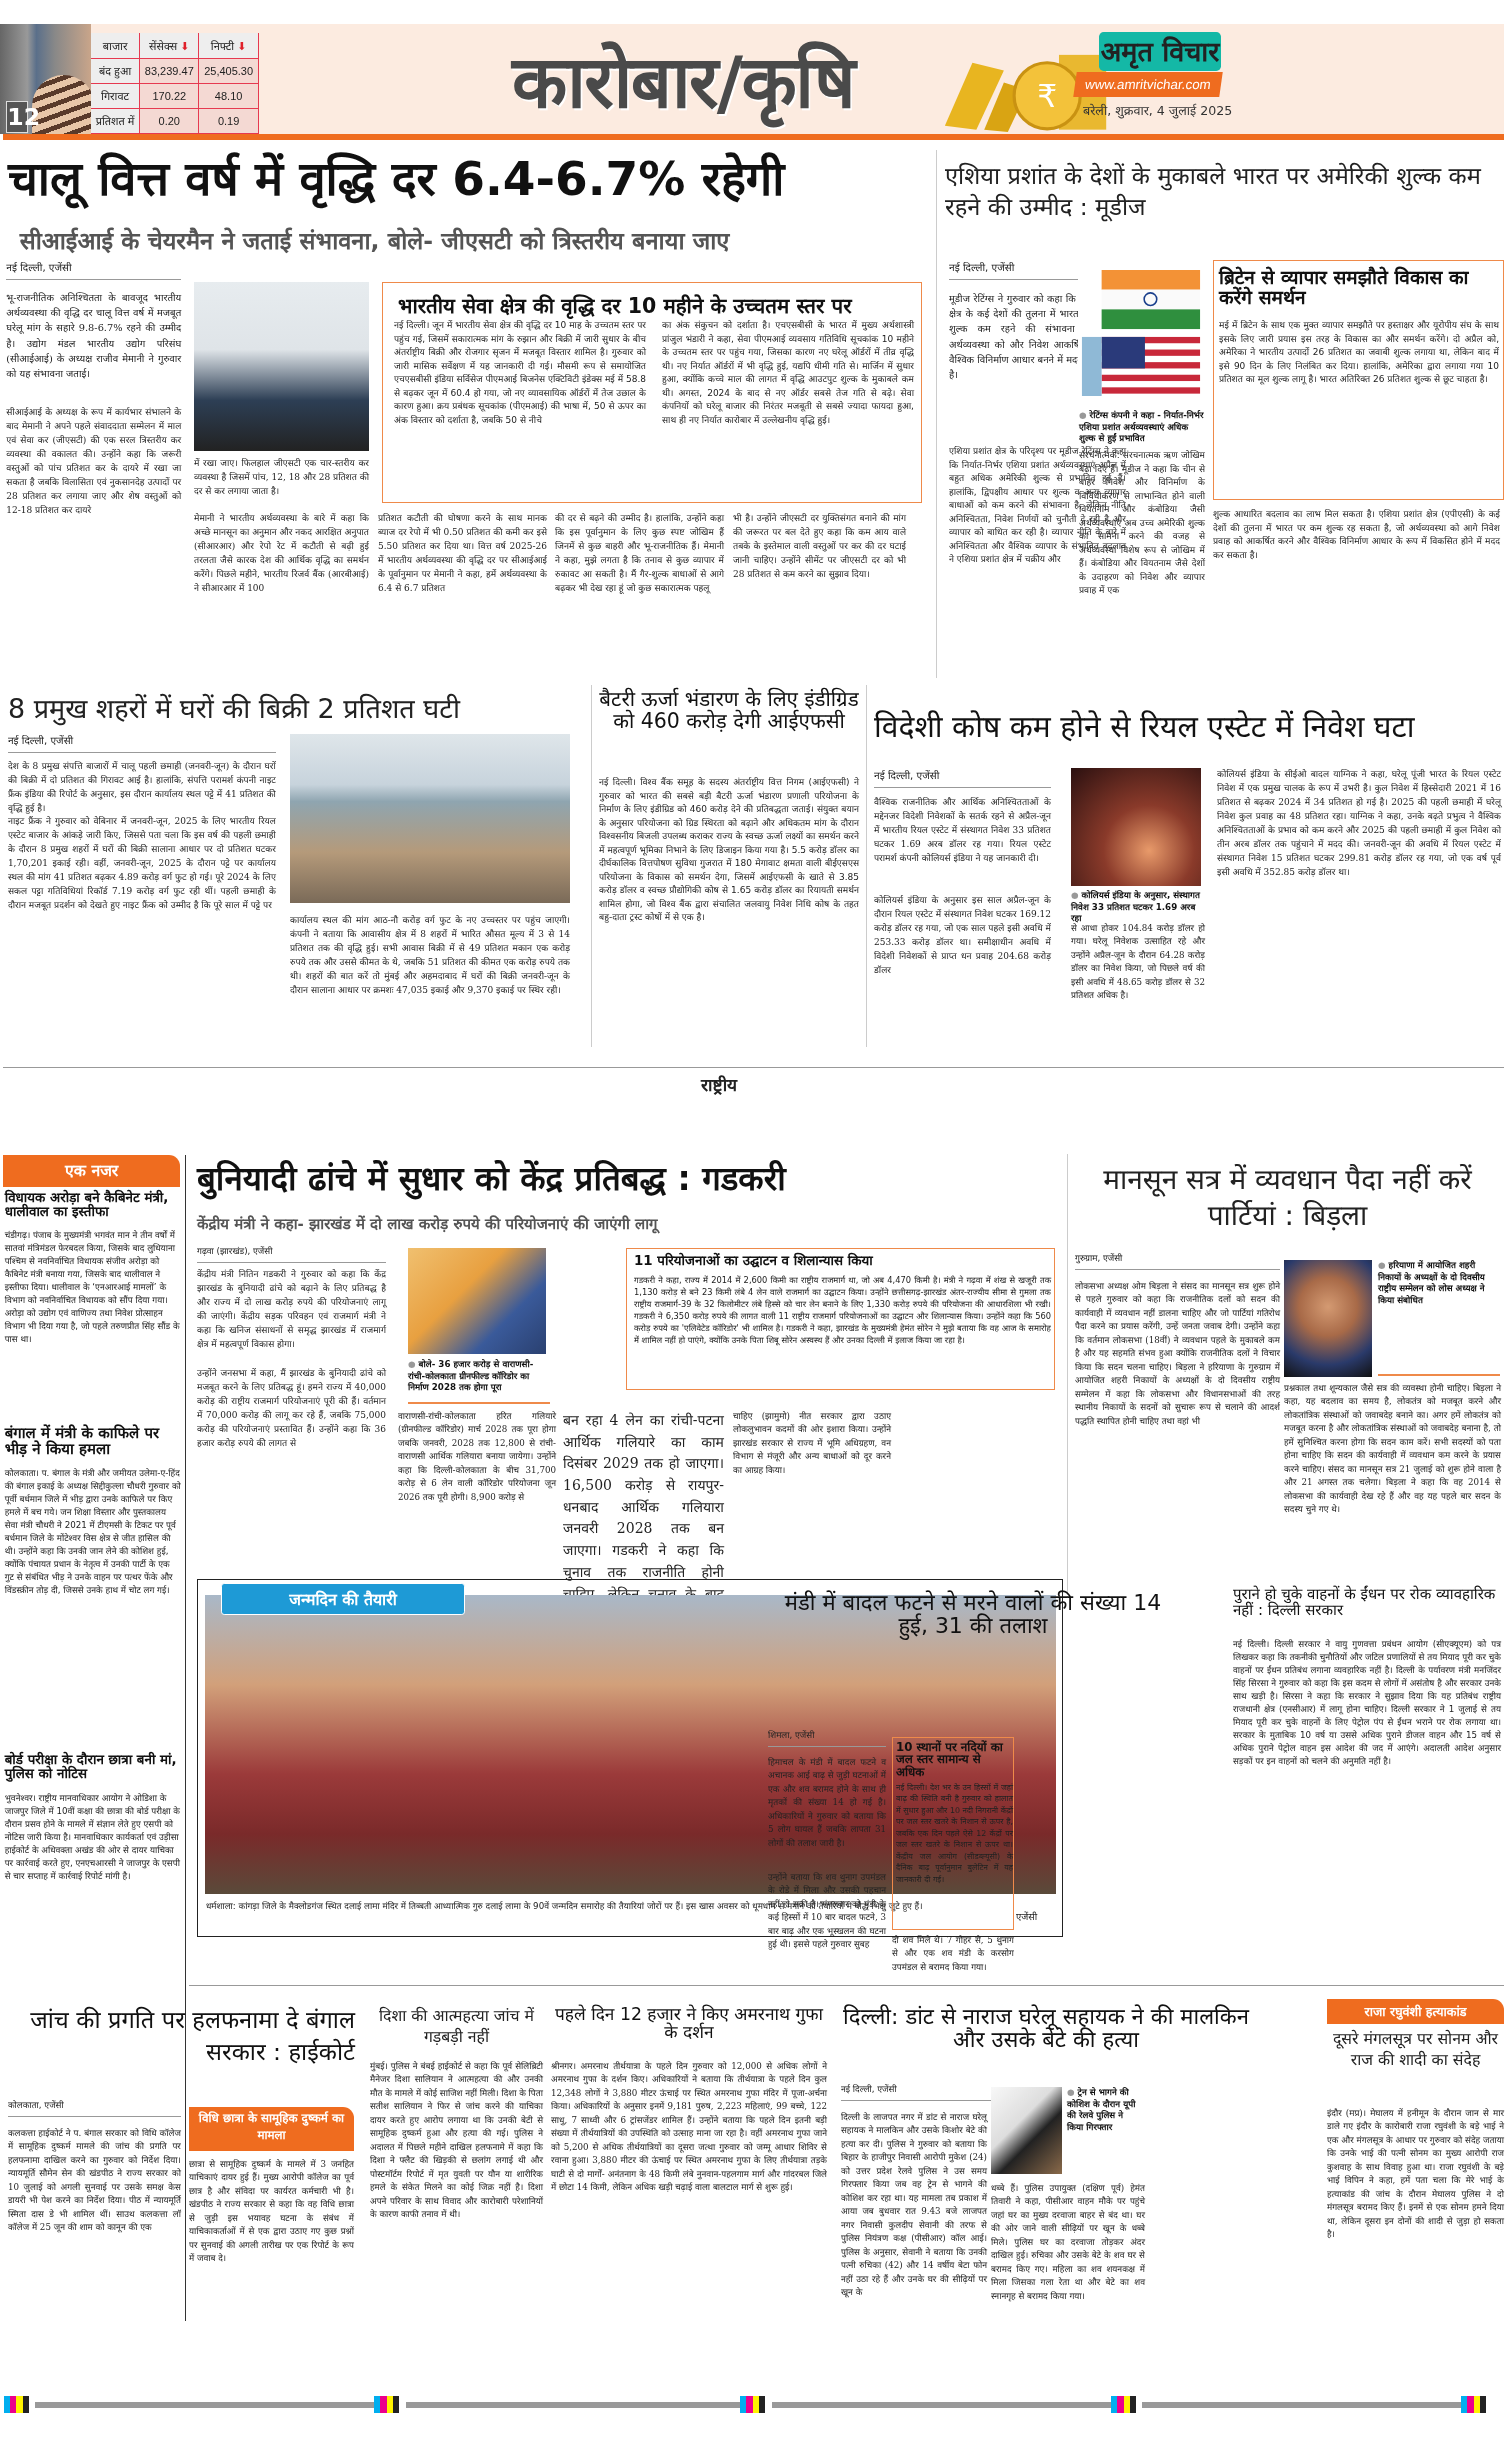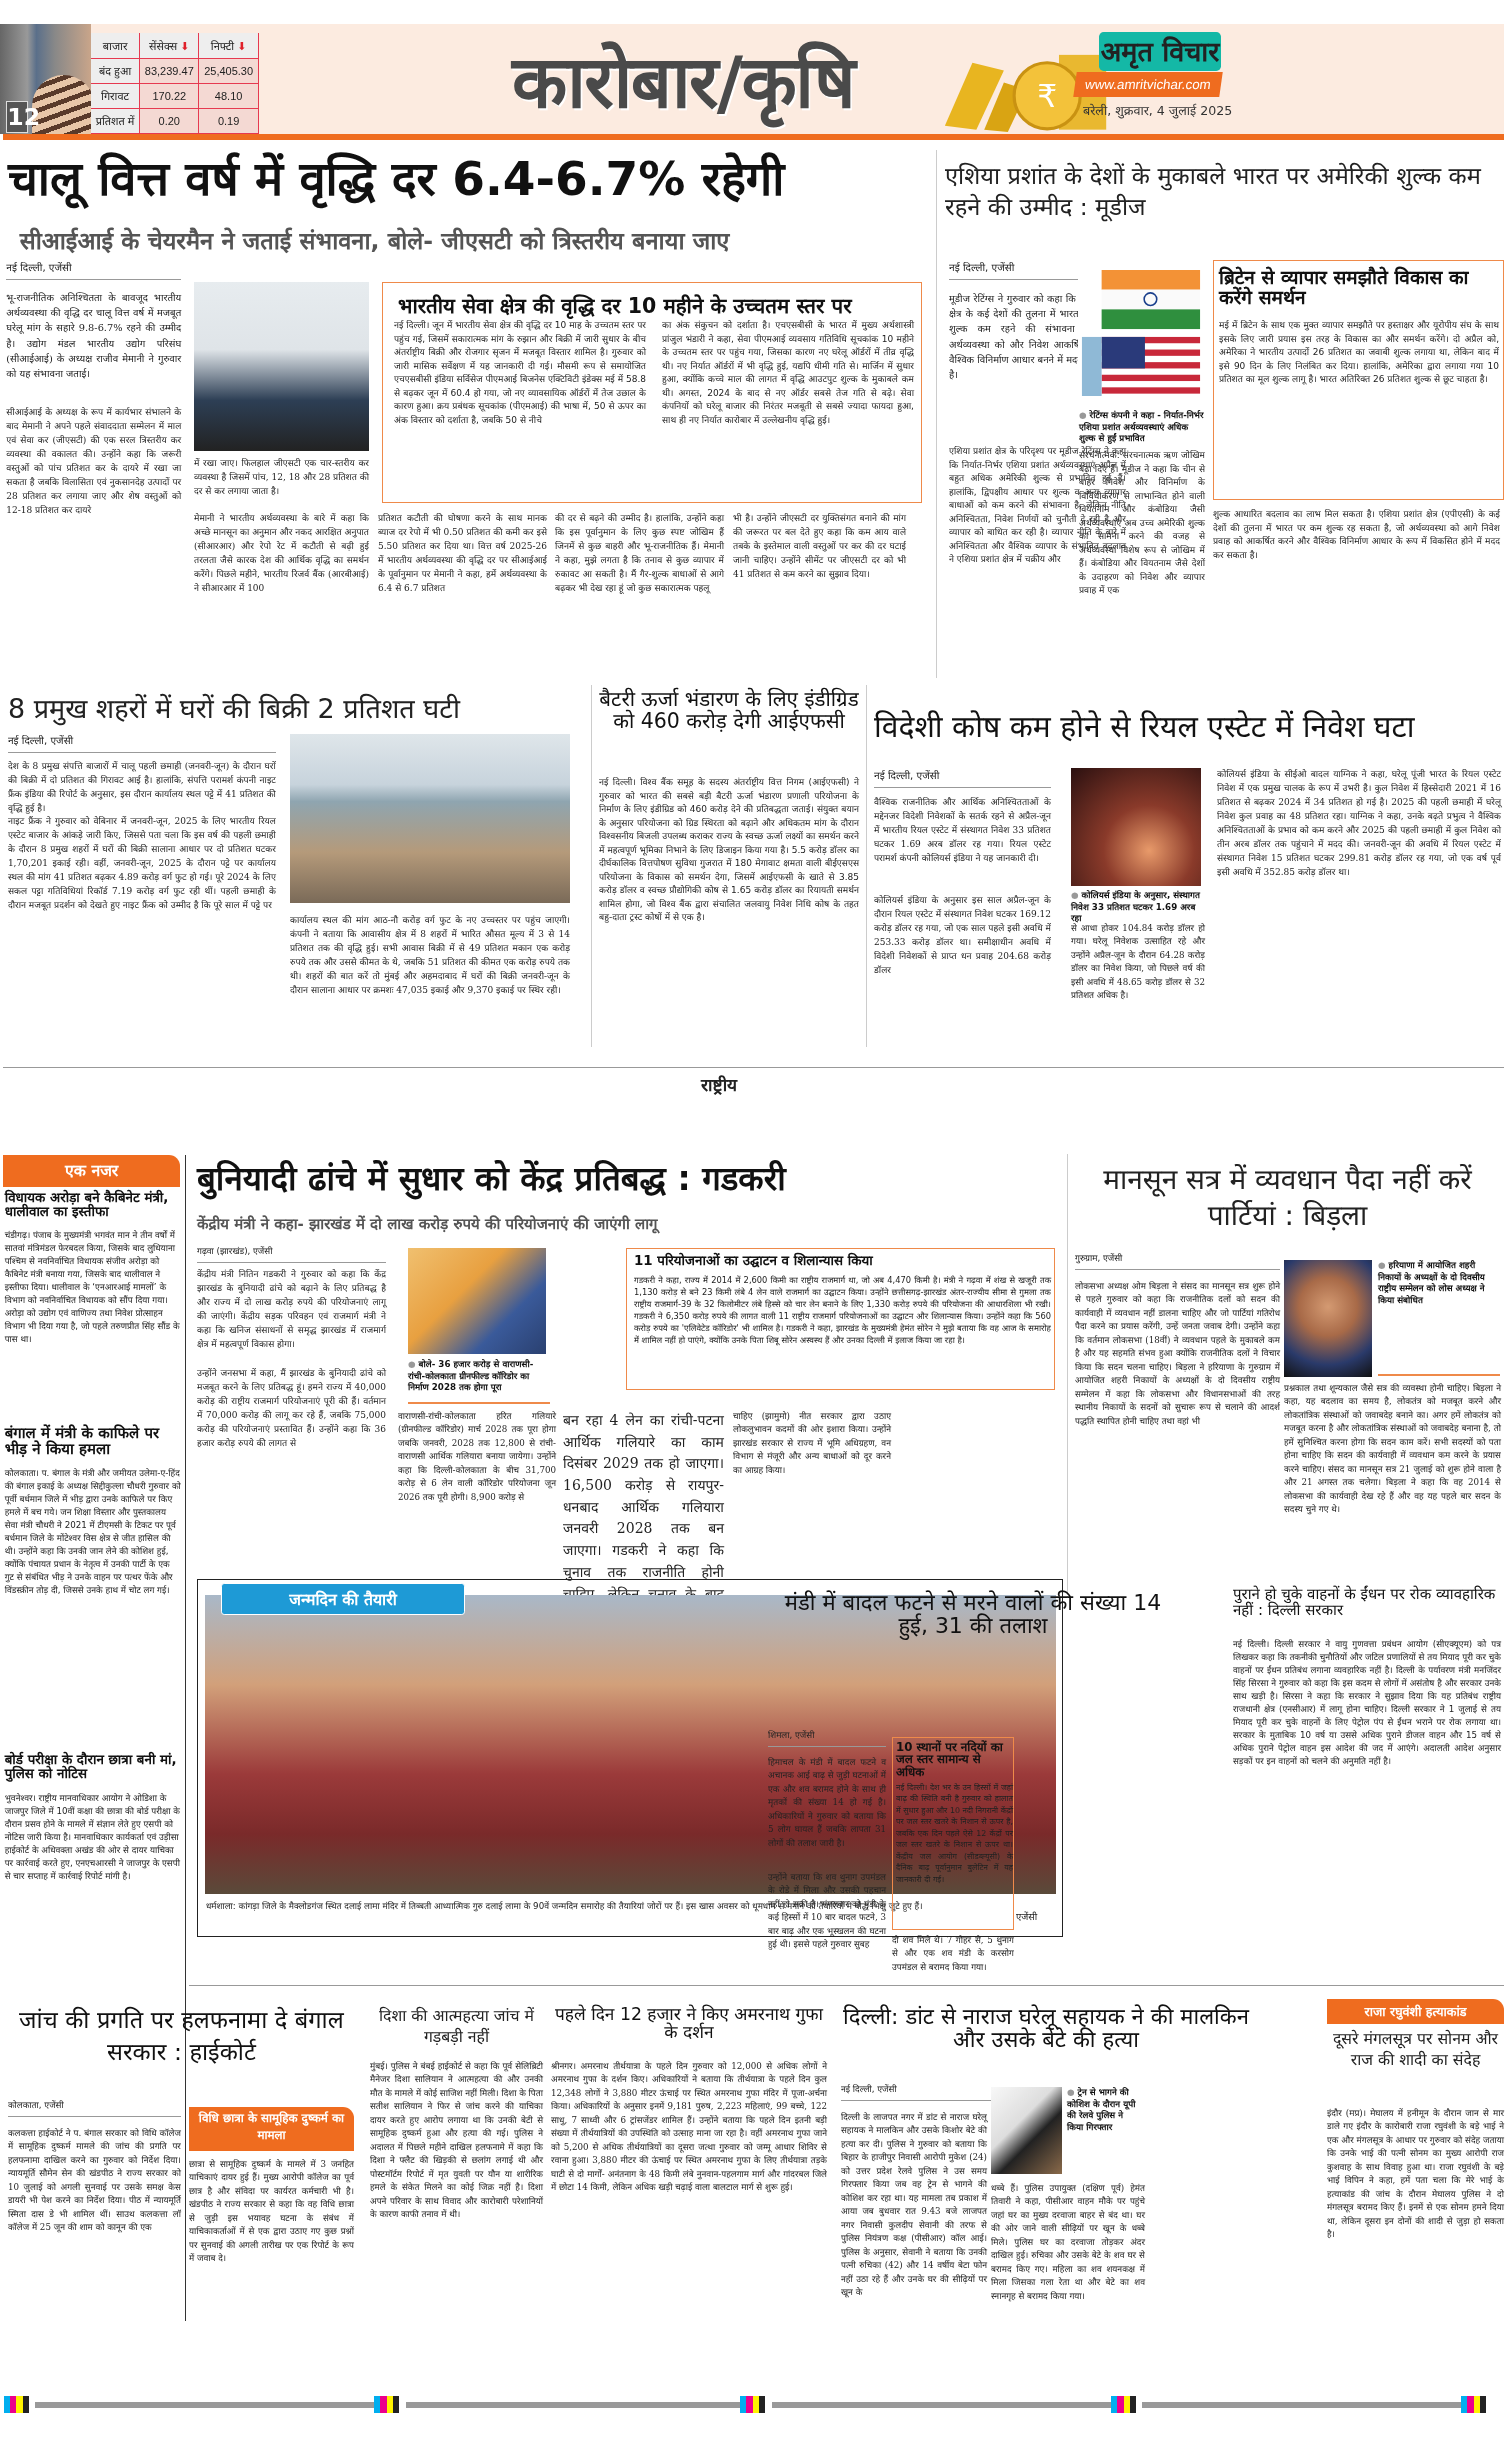--- a/index.html
+++ b/index.html
@@ -81,21 +81,21 @@
 <div class="abs h1" style="left:7.9px;top:154px;width:914px;font-size:47px;">चालू वित्त वर्ष में वृद्धि दर 6.4-6.7% रहेगी</div>
 <div class="abs h2" style="left:19.7px;top:224px;width:914px;font-size:23.6px;">सीआईआई के चेयरमैन ने जताई संभावना, बोले- जीएसटी को त्रिस्तरीय बनाया जाए</div>
 <div class="abs dateline" style="left:6.3px;top:260px;width:175px;">नई दिल्ली, एजेंसी</div>
 <div class="abs body" style="left:6.3px;top:290px;width:175px;">भू-राजनीतिक अनिश्चितता के बावजूद भारतीय अर्थव्यवस्था की वृद्धि दर चालू वित्त वर्ष में मजबूत घरेलू मांग के सहारे 9.8-6.7% रहने की उम्मीद है। उद्योग मंडल भारतीय उद्योग परिसंघ (सीआईआई) के अध्यक्ष राजीव मेमानी ने गुरुवार को यह संभावना जताई।</div>
 <div class="abs body" style="left:6.3px;top:406px;width:175px;font-size:9px">सीआईआई के अध्यक्ष के रूप में कार्यभार संभालने के बाद मेमानी ने अपने पहले संवाददाता सम्मेलन में माल एवं सेवा कर (जीएसटी) की एक सरल त्रिस्तरीय कर व्यवस्था की वकालत की। उन्होंने कहा कि जरूरी वस्तुओं को पांच प्रतिशत कर के दायरे में रखा जा सकता है जबकि विलासिता एवं नुकसानदेह उत्पादों पर 28 प्रतिशत कर लगाया जाए और शेष वस्तुओं को 12-18 प्रतिशत कर दायरे</div>
 <div class="abs photo" style="left:194px;top:282px;width:175px;height:169px;background:linear-gradient(180deg,#e7ecef 0,#dfe4e8 40%,#2d3f55 70%,#222 100%)"></div>
 <div class="abs body" style="left:194px;top:457px;width:175px;font-size:9px">में रखा जाए। फिलहाल जीएसटी एक चार-स्तरीय कर व्यवस्था है जिसमें पांच, 12, 18 और 28 प्रतिशत की दर से कर लगाया जाता है।</div>
 <div class="abs body" style="left:194px;top:512px;width:175px;font-size:9px">मेमानी ने भारतीय अर्थव्यवस्था के बारे में कहा कि अच्छे मानसून का अनुमान और नकद आरक्षित अनुपात (सीआरआर) और रेपो रेट में कटौती से बढ़ी हुई तरलता जैसे कारक देश की आर्थिक वृद्धि का समर्थन करेंगे। पिछले महीने, भारतीय रिजर्व बैंक (आरबीआई) ने सीआरआर में 100</div>
 <div class="abs body" style="left:378px;top:512px;width:169px;font-size:9px">प्रतिशत कटौती की घोषणा करने के साथ मानक ब्याज दर रेपो में भी 0.50 प्रतिशत की कमी कर इसे 5.50 प्रतिशत कर दिया था। वित्त वर्ष 2025-26 में भारतीय अर्थव्यवस्था की वृद्धि दर पर सीआईआई के पूर्वानुमान पर मेमानी ने कहा, हमें अर्थव्यवस्था के 6.4 से 6.7 प्रतिशत</div>
 <div class="abs body" style="left:555px;top:512px;width:169px;font-size:9px">की दर से बढ़ने की उम्मीद है। हालांकि, उन्होंने कहा कि इस पूर्वानुमान के लिए कुछ स्पष्ट जोखिम हैं जिनमें से कुछ बाहरी और भू-राजनीतिक हैं। मेमानी ने कहा, मुझे लगता है कि तनाव से कुछ व्यापार में रुकावट आ सकती है। मैं गैर-शुल्क बाधाओं से आगे बढ़कर भी देख रहा हूं जो कुछ सकारात्मक पहलू</div>
-<div class="abs body" style="left:733px;top:512px;width:173px;font-size:9px">भी है। उन्होंने जीएसटी दर युक्तिसंगत बनाने की मांग की जरूरत पर बल देते हुए कहा कि कम आय वाले तबके के इस्तेमाल वाली वस्तुओं पर कर की दर घटाई जानी चाहिए। उन्होंने सीमेंट पर जीएसटी दर को भी 41 प्रतिशत से कम करने का सुझाव दिया।</div>
+<div class="abs body" style="left:733px;top:512px;width:173px;font-size:9px">भी है। उन्होंने जीएसटी दर युक्तिसंगत बनाने की मांग की जरूरत पर बल देते हुए कहा कि कम आय वाले तबके के इस्तेमाल वाली वस्तुओं पर कर की दर घटाई जानी चाहिए। उन्होंने सीमेंट पर जीएसटी दर को भी 28 प्रतिशत से कम करने का सुझाव दिया।</div>
 
 <div class="abs box" style="left:382px;top:282px;width:540px;height:221px;"></div>
 <div class="abs h1" style="left:398px;top:290px;width:520px;font-size:20.5px;margin-top:6px;">भारतीय सेवा क्षेत्र की वृद्धि दर 10 महीने के उच्चतम स्तर पर</div>
 <div class="abs body s" style="left:394px;top:319px;width:252px;">नई दिल्ली। जून में भारतीय सेवा क्षेत्र की वृद्धि दर 10 माह के उच्चतम स्तर पर पहुंच गई, जिसमें सकारात्मक मांग के रुझान और बिक्री में जारी सुधार के बीच अंतर्राष्ट्रीय बिक्री और रोजगार सृजन में मजबूत विस्तार शामिल है। गुरुवार को जारी मासिक सर्वेक्षण में यह जानकारी दी गई। मौसमी रूप से समायोजित एचएसबीसी इंडिया सर्विसेज पीएमआई बिजनेस एक्टिविटी इंडेक्स मई में 58.8 से बढ़कर जून में 60.4 हो गया, जो नए व्यावसायिक ऑर्डरों में तेज उछाल के कारण हुआ। क्रय प्रबंधक सूचकांक (पीएमआई) की भाषा में, 50 से ऊपर का अंक विस्तार को दर्शाता है, जबकि 50 से नीचे</div>
 <div class="abs body s" style="left:662px;top:319px;width:252px;">का अंक संकुचन को दर्शाता है। एचएसबीसी के भारत में मुख्य अर्थशास्त्री प्रांजुल भंडारी ने कहा, सेवा पीएमआई व्यवसाय गतिविधि सूचकांक 10 महीने के उच्चतम स्तर पर पहुंच गया, जिसका कारण नए घरेलू ऑर्डरों में तीव्र वृद्धि थी। नए निर्यात ऑर्डरों में भी वृद्धि हुई, यद्यपि धीमी गति से। मार्जिन में सुधार हुआ, क्योंकि कच्चे माल की लागत में वृद्धि आउटपुट शुल्क के मुकाबले कम थी। अगस्त, 2024 के बाद से नए ऑर्डर सबसे तेज गति से बढ़े। सेवा कंपनियों को घरेलू बाजार की निरंतर मजबूती से सबसे ज्यादा फायदा हुआ, साथ ही नए निर्यात कारोबार में उल्लेखनीय वृद्धि हुई।</div>
 
 <div class="abs" style="left:936px;top:150px;width:0.8px;height:528px;background:#ccc"></div>
 <div class="abs" style="left:945px;top:161px;width:555px;font-size:23.6px;line-height:1.3;color:#222">एशिया प्रशांत के देशों के मुकाबले भारत पर अमेरिकी शुल्क कम रहने की उम्मीद : मूडीज</div>
 <div class="abs dateline" style="left:949px;top:260px;width:177px">नई दिल्ली, एजेंसी</div>
 <div class="abs body" style="left:949px;top:291px;width:177px">मूडीज रेटिंग्स ने गुरुवार को कहा कि एशिया प्रशांत क्षेत्र के कई देशों की तुलना में भारत पर अमेरिकी शुल्क कम रहने की संभावना है, जिससे अर्थव्यवस्था को और निवेश आकर्षित करने और वैश्विक विनिर्माण आधार बनने में मदद मिल सकती है।</div>
@@ -194,21 +194,21 @@
 <div class="abs box" style="left:892px;top:1737px;width:122px;height:193px"></div>
 <div class="abs h1" style="left:896px;top:1741px;width:117px;font-size:11.8px">10 स्थानों पर नदियों का जल स्तर सामान्य से अधिक</div>
 <div class="abs body s" style="left:896px;top:1782px;width:117px;font-size:7.9px;line-height:1.45">नई दिल्ली। देश भर के उन हिस्सों में जहां बाढ़ की स्थिति बनी है गुरुवार को हालात में सुधार हुआ और 10 नदी निगरानी केंद्रों पर जल स्तर खतरे के निशान से ऊपर है, जबकि एक दिन पहले ऐसे 12 केंद्रों पर जल स्तर खतरे के निशान से ऊपर था। केंद्रीय जल आयोग (सीडब्ल्यूसी) के दैनिक बाढ़ पूर्वानुमान बुलेटिन में यह जानकारी दी गई।</div>
 <div class="abs body" style="left:892px;top:1934px;width:122px;font-size:8.7px">दो शव मिले थे। 7 गोहर से, 5 थुनाग से और एक शव मंडी के करसोग उपमंडल से बरामद किया गया।</div>
 
 <div class="abs h1" style="left:1233px;top:1587px;width:268px;font-size:15px;font-weight:normal">पुराने हो चुके वाहनों के ईंधन पर रोक व्यावहारिक नहीं : दिल्ली सरकार</div>
 <div class="abs body s" style="left:1233px;top:1638px;width:268px;font-size:8.7px">नई दिल्ली। दिल्ली सरकार ने वायु गुणवत्ता प्रबंधन आयोग (सीएक्यूएम) को पत्र लिखकर कहा कि तकनीकी चुनौतियों और जटिल प्रणालियों से तय मियाद पूरी कर चुके वाहनों पर ईंधन प्रतिबंध लगाना व्यवहारिक नहीं है। दिल्ली के पर्यावरण मंत्री मनजिंदर सिंह सिरसा ने गुरुवार को कहा कि इस कदम से लोगों में असंतोष है और सरकार उनके साथ खड़ी है। सिरसा ने कहा कि सरकार ने सुझाव दिया कि यह प्रतिबंध राष्ट्रीय राजधानी क्षेत्र (एनसीआर) में लागू होना चाहिए। दिल्ली सरकार ने 1 जुलाई से तय मियाद पूरी कर चुके वाहनों के लिए पेट्रोल पंप से ईंधन भराने पर रोक लगाया था। सरकार के मुताबिक 10 वर्ष या उससे अधिक पुराने डीजल वाहन और 15 वर्ष से अधिक पुराने पेट्रोल वाहन इस आदेश की जद में आएंगे। अदालती आदेश अनुसार सड़कों पर इन वाहनों को चलने की अनुमति नहीं है।</div>
 
 <div class="abs" style="left:189px;top:1985px;width:1315px;height:0.8px;background:#999"></div>
 
-<div class="abs" style="left:7.9px;top:2005px;width:347px;font-size:23.6px;text-align:center;line-height:1.35;color:#111">जांच की प्रगति पर हलफनामा दे बंगाल सरकार : हाईकोर्ट</div>
+<div class="abs" style="left:7.9px;top:2005px;width:347px;font-size:23.6px;text-align:right;line-height:1.35;color:#111">जांच की प्रगति पर हलफनामा दे बंगाल सरकार : हाईकोर्ट</div>
 <div class="abs dateline" style="left:7.9px;top:2099px;width:173px;font-size:8.7px">कोलकाता, एजेंसी</div>
 <div class="abs tag" style="left:189px;top:2107px;width:165px;height:44px;font-size:11.8px;line-height:1.4;padding-top:3.2px">विधि छात्रा के सामूहिक दुष्कर्म का मामला</div>
 <div class="abs body" style="left:7.9px;top:2127px;width:173px;font-size:8.7px">कलकत्ता हाईकोर्ट ने प. बंगाल सरकार को विधि कॉलेज में सामूहिक दुष्कर्म मामले की जांच की प्रगति पर हलफनामा दाखिल करने का गुरुवार को निर्देश दिया। न्यायमूर्ति सौमेन सेन की खंडपीठ ने राज्य सरकार को 10 जुलाई को अगली सुनवाई पर उसके समक्ष केस डायरी भी पेश करने का निर्देश दिया। पीठ में न्यायमूर्ति स्मिता दास डे भी शामिल थीं। साउथ कलकत्ता लॉ कॉलेज में 25 जून की शाम को कानून की एक</div>
 <div class="abs body" style="left:189px;top:2158px;width:165px;font-size:8.7px">छात्रा से सामूहिक दुष्कर्म के मामले में 3 जनहित याचिकाएं दायर हुई हैं। मुख्य आरोपी कॉलेज का पूर्व छात्र है और संविदा पर कार्यरत कर्मचारी भी है। खंडपीठ ने राज्य सरकार से कहा कि वह विधि छात्रा से जुड़ी इस भयावह घटना के संबंध में याचिकाकर्ताओं में से एक द्वारा उठाए गए कुछ प्रश्नों पर सुनवाई की अगली तारीख पर एक रिपोर्ट के रूप में जवाब दे।</div>
 
 <div class="abs" style="left:370px;top:2005px;width:173px;font-size:15.8px;text-align:center;line-height:1.35">दिशा की आत्महत्या जांच में गड़बड़ी नहीं</div>
 <div class="abs body" style="left:370px;top:2060px;width:173px;font-size:8.7px">मुंबई। पुलिस ने बंबई हाईकोर्ट से कहा कि पूर्व सेलिब्रिटी मैनेजर दिशा सालियान ने आत्महत्या की और उनकी मौत के मामले में कोई साजिश नहीं मिली। दिशा के पिता सतीश सालियान ने फिर से जांच करने की याचिका दायर करते हुए आरोप लगाया था कि उनकी बेटी से सामूहिक दुष्कर्म हुआ और हत्या की गई। पुलिस ने अदालत में पिछले महीने दाखिल हलफनामे में कहा कि दिशा ने फ्लैट की खिड़की से छलांग लगाई थी और पोस्टमॉर्टम रिपोर्ट में मृत युवती पर यौन या शारीरिक हमले के संकेत मिलने का कोई जिक्र नहीं है। दिशा अपने परिवार के साथ विवाद और कारोबारी परेशानियों के कारण काफी तनाव में थी।</div>
 
 <div class="abs h1" style="left:551px;top:2005px;width:276px;font-size:17.3px;text-align:center;font-weight:normal">पहले दिन 12 हजार ने किए अमरनाथ गुफा के दर्शन</div>
 <div class="abs body" style="left:551px;top:2060px;width:276px;font-size:8.7px">श्रीनगर। अमरनाथ तीर्थयात्रा के पहले दिन गुरुवार को 12,000 से अधिक लोगों ने अमरनाथ गुफा के दर्शन किए। अधिकारियों ने बताया कि तीर्थयात्रा के पहले दिन कुल 12,348 लोगों ने 3,880 मीटर ऊंचाई पर स्थित अमरनाथ गुफा मंदिर में पूजा-अर्चना किया। अधिकारियों के अनुसार इनमें 9,181 पुरुष, 2,223 महिलाएं, 99 बच्चे, 122 साधु, 7 साध्वी और 6 ट्रांसजेंडर शामिल हैं। उन्होंने बताया कि पहले दिन इतनी बड़ी संख्या में तीर्थयात्रियों की उपस्थिति को उत्साह माना जा रहा है। वहीं अमरनाथ गुफा जाने को 5,200 से अधिक तीर्थयात्रियों का दूसरा जत्था गुरुवार को जम्मू आधार शिविर से रवाना हुआ। 3,880 मीटर की ऊंचाई पर स्थित अमरनाथ गुफा के लिए तीर्थयात्रा तड़के घाटी से दो मार्गों- अनंतनाग के 48 किमी लंबे नुनवान-पहलगाम मार्ग और गांदरबल जिले में छोटा 14 किमी, लेकिन अधिक खड़ी चढ़ाई वाला बालटाल मार्ग से शुरू हुई।</div>

